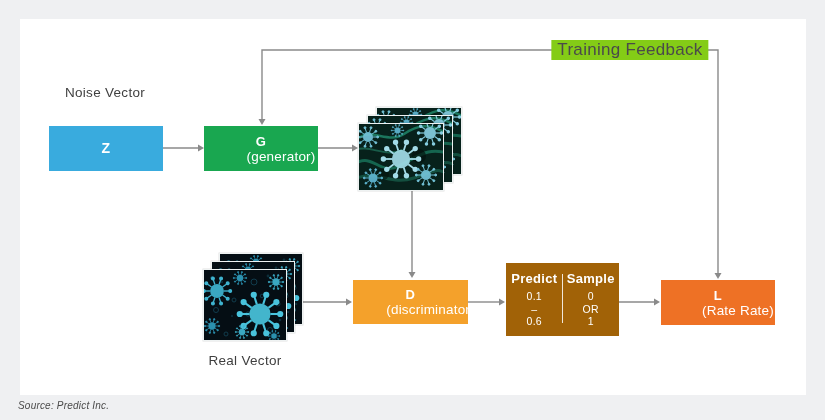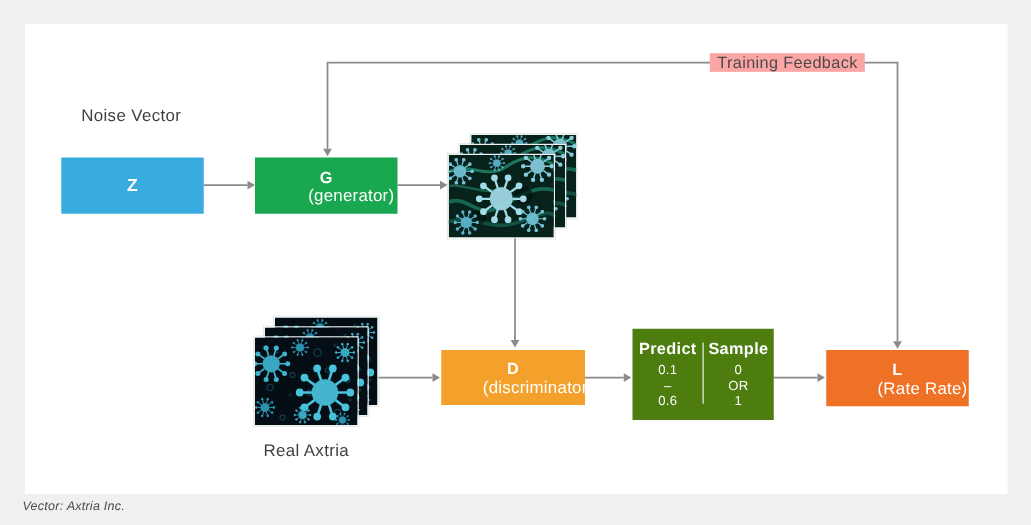--- a/index.html
+++ b/index.html
@@ -3,34 +3,34 @@
 <meta charset="utf-8">
 <style>
   html,body{margin:0;padding:0;}
   body{font-family:"Liberation Sans","DejaVu Sans",sans-serif;}
   .stage{position:relative;width:825px;height:420px;background:#eff0f2;overflow:hidden;}
   .card{position:absolute;left:20px;top:19px;width:786px;height:376px;background:#ffffff;}
   .wires{position:absolute;left:0;top:0;width:786px;height:376px;}
 
   .lbl{position:absolute;transform:translateX(-50%);font-size:13.5px;color:#3f3f3f;
        letter-spacing:.3px;white-space:nowrap;}
-  .lbl-feedback{position:absolute;transform:translate(-50%,-50%);font-size:13px;color:#4a4a4a;
-       letter-spacing:.3px;white-space:nowrap;background:#fca5a5;padding:0 6px;z-index:3;}
+  .lbl-feedback{position:absolute;transform:translate(-50%,-50%);font-size:17px;color:#4a4a4a;
+       letter-spacing:.3px;white-space:nowrap;background:#84cc16;padding:0 6px;z-index:3;}
 
   .node{position:absolute;display:flex;flex-direction:column;align-items:center;
         justify-content:center;color:#ffffff;text-align:center;z-index:2;}
   .node .t1{font-weight:bold;font-size:13px;line-height:15px;letter-spacing:.4px;}
   .node .t2{font-size:13.5px;line-height:15px;letter-spacing:.2px;margin-left:40px;}
   .node-z{left:29px;top:107px;width:114px;height:45px;background:#39abde;}
   .node-z .t1{font-size:14px;}
   .node-g{left:184px;top:107px;width:114px;height:45px;background:#19a750;}
   .node-d{left:333px;top:261px;width:115px;height:44px;background:#f4a12b;}
   .node-l{left:641px;top:261px;width:114px;height:45px;background:#ee7125;}
 
-  .ptable{position:absolute;left:486px;top:244px;width:113px;height:73px;background:#4d7c0f;
+  .ptable{position:absolute;left:486px;top:244px;width:113px;height:73px;background:#a16207;
           color:#fff;display:flex;z-index:2;}
   .ptable .col{flex:1;display:flex;flex-direction:column;align-items:center;padding-top:8px;}
   .ptable .th{font-weight:bold;font-size:13px;line-height:16px;letter-spacing:.3px;margin-bottom:3px;}
   .ptable .tv{font-size:10.5px;line-height:12.5px;font-weight:normal;letter-spacing:.3px;}
   .ptable .vdiv{position:absolute;left:56px;top:11px;bottom:13px;width:1px;
                 background:rgba(255,255,255,.85);}
 
   .stack{position:absolute;z-index:2;}
   .stack .layer{position:absolute;border:1px solid #eef2f2;box-shadow:0 0 0 .5px rgba(0,0,0,.12);
                 line-height:0;}
@@ -139,21 +139,21 @@
         <polygon points="392,259 388.5,253 395.5,253"></polygon>
         <polygon points="332,283 326,279.5 326,286.5"></polygon>
         <polygon points="485,283 479,279.5 479,286.5"></polygon>
         <polygon points="640,283 634,279.5 634,286.5"></polygon>
         <polygon points="242,106 238.5,100 245.5,100"></polygon>
         <polygon points="698,260 694.5,254 701.5,254"></polygon>
       </g>
     </svg>
 
     <div class="lbl" style="left:85px;top:66px">Noise Vector</div>
-    <div class="lbl" style="left:225px;top:334px">Real Axtria</div>
+    <div class="lbl" style="left:225px;top:334px">Real Vector</div>
     <div class="lbl-feedback" style="left:610px;top:31px">Training Feedback</div>
 
     <div class="node node-z">
       <div class="t1">Z</div>
     </div>
 
     <div class="node node-g">
       <div class="t1">G</div>
       <div class="t2">(generator)</div>
     </div>
@@ -215,14 +215,14 @@
       </div>
       <div class="layer" style="left:0;top:16px">
         <svg width="82" height="70">
             <use href="#img-real"></use>
           </svg>
       </div>
     </div>
 
   </div>
 
-  <div class="source">Vector: Axtria Inc.</div>
+  <div class="source">Source: Predict Inc.</div>
 </div>
 
 </body></html>

